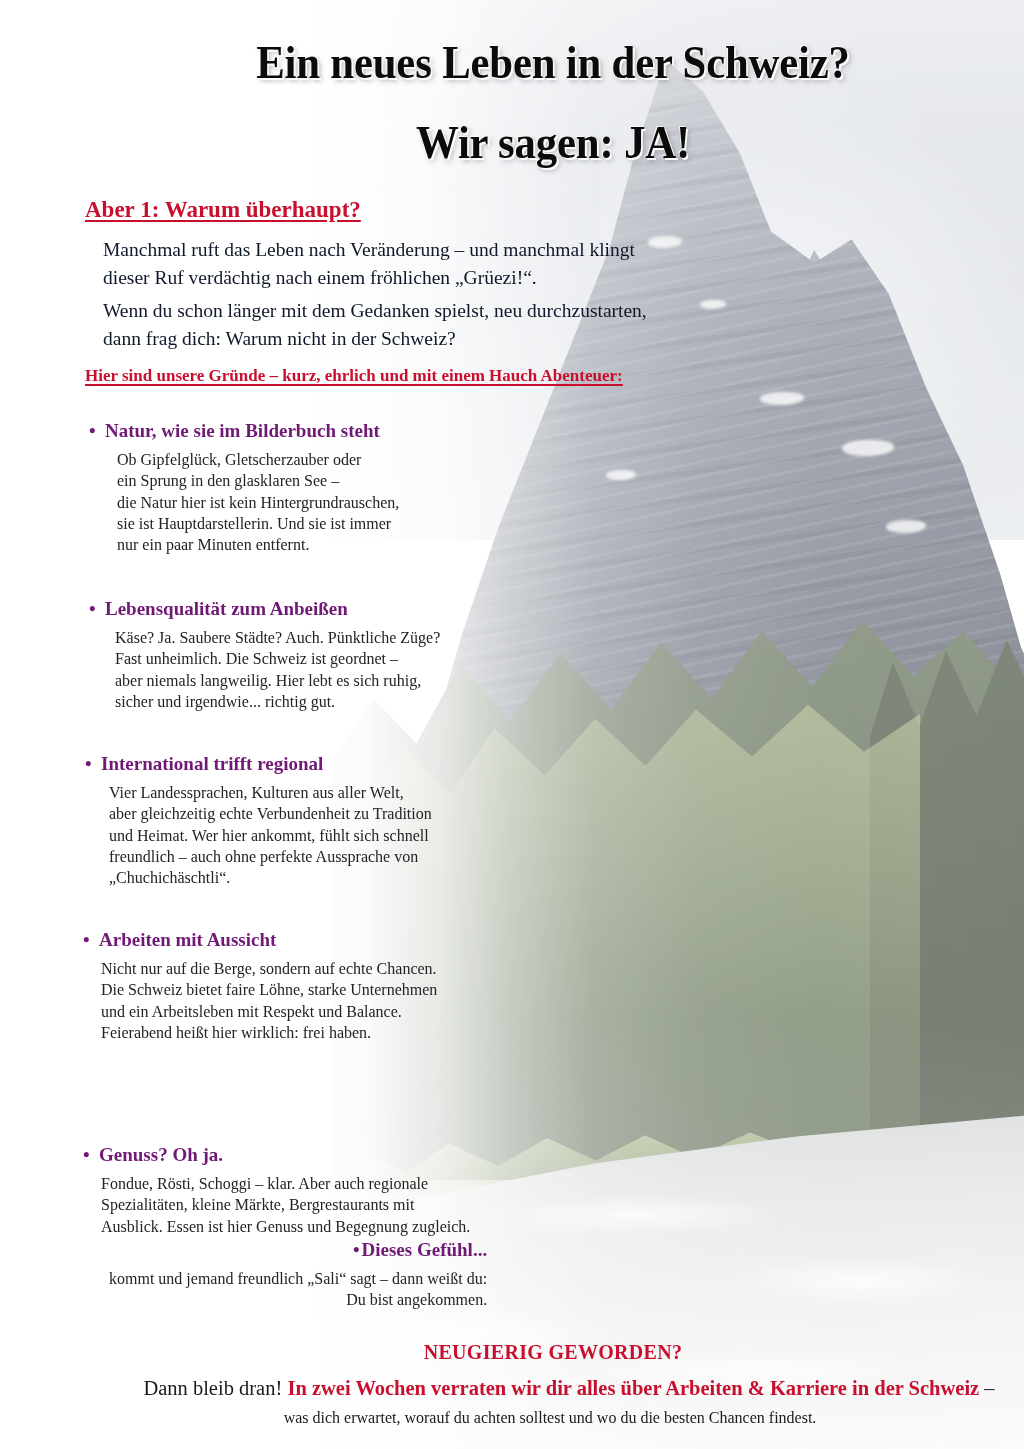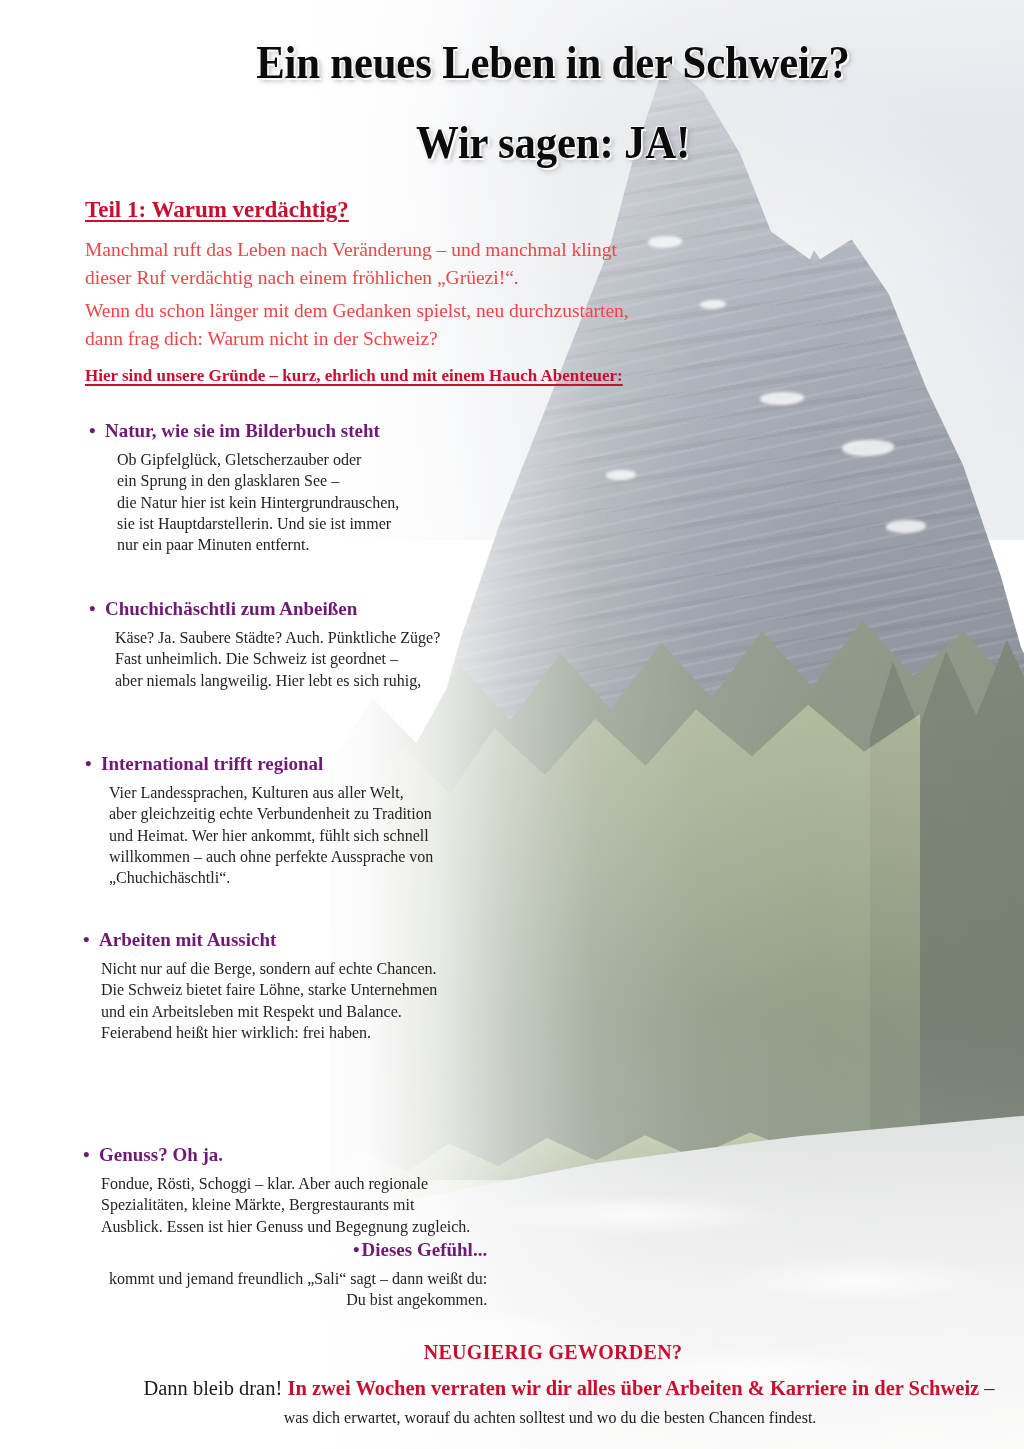--- a/index.html
+++ b/index.html
@@ -239,24 +239,24 @@
     font-weight:700;
     color:#C8102E;
     text-decoration:underline;
     text-underline-offset:3px;
     text-decoration-thickness:2px;
   }
   .sec-head.t1 { top:197px; }
 
   .lede {
     position:absolute;
-    left:44px;
+    left:62px;
     font-size:19.5px;
     line-height:1.42;
-    color:#ef4444;
+    color:#0f172a;
   }
   .lede.p1 { top:236px; }
   .lede.p2 { top:297px; }
 
   .reasons-head {
     position:absolute;
     left:44px; top:366px;
     font-size:17px;
     font-weight:700;
     color:#C8102E;
@@ -366,21 +366,21 @@
     <div class="wash-left"></div>
     <div class="wash-top"></div>
     <div class="wash-veil"></div>
   </div>
 
   <div class="content">
 
     <div class="title title-l1">Ein neues Leben in der Schweiz?</div>
     <div class="title title-l2">Wir sagen: JA!</div>
 
-    <div class="sec-head t1">Teil 1: Warum verdächtig?</div>
+    <div class="sec-head t1">Aber 1: Warum überhaupt?</div>
 
     <div class="lede p1">
       <div>Manchmal ruft das Leben nach Veränderung – und manchmal klingt</div>
       <div>dieser Ruf verdächtig nach einem fröhlichen „Grüezi!“.</div>
     </div>
 
     <div class="lede p2">
       <div>Wenn du schon länger mit dem Gedanken spielst, neu durchzustarten,</div>
       <div>dann frag dich: Warum nicht in der Schweiz?</div>
     </div>
@@ -395,38 +395,39 @@
         <div>Ob Gipfelglück, Gletscherzauber oder</div>
         <div>ein Sprung in den glasklaren See –</div>
         <div>die Natur hier ist kein Hintergrundrauschen,</div>
         <div>sie ist Hauptdarstellerin. Und sie ist immer</div>
         <div>nur ein paar Minuten entfernt.</div>
       </div>
     </div>
 
     <div class="block b2">
       <div class="block-title">
-        <span class="dot">•</span><span>Chuchichäschtli zum Anbeißen</span>
+        <span class="dot">•</span><span>Lebensqualität zum Anbeißen</span>
       </div>
       <div class="block-body">
         <div>Käse? Ja. Saubere Städte? Auch. Pünktliche Züge?</div>
         <div>Fast unheimlich. Die Schweiz ist geordnet –</div>
         <div>aber niemals langweilig. Hier lebt es sich ruhig,</div>
+        <div>sicher und irgendwie... richtig gut.</div>
       </div>
     </div>
 
     <div class="block b3">
       <div class="block-title">
         <span class="dot">•</span><span>International trifft regional</span>
       </div>
       <div class="block-body">
         <div>Vier Landessprachen, Kulturen aus aller Welt,</div>
         <div>aber gleichzeitig echte Verbundenheit zu Tradition</div>
         <div>und Heimat. Wer hier ankommt, fühlt sich schnell</div>
-        <div>willkommen – auch ohne perfekte Aussprache von</div>
+        <div>freundlich – auch ohne perfekte Aussprache von</div>
         <div>„Chuchichäschtli“.</div>
       </div>
     </div>
 
     <div class="block b4">
       <div class="block-title">
         <span class="dot">•</span><span>Arbeiten mit Aussicht</span>
       </div>
       <div class="block-body">
         <div>Nicht nur auf die Berge, sondern auf echte Chancen.</div>

